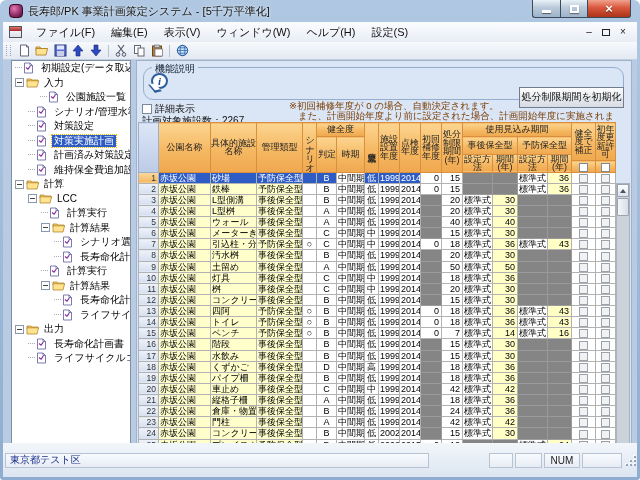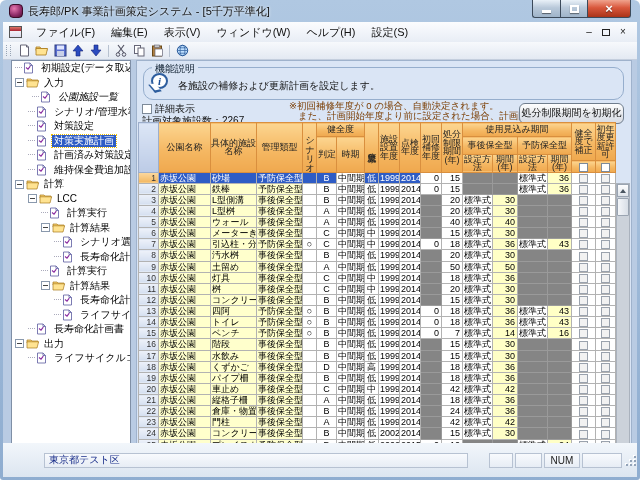--- a/index.html
+++ b/index.html
@@ -69,22 +69,22 @@
   .info-icon:after{content:"";position:absolute;left:-2px;bottom:-5px;width:6px;height:6px;
       background:#fff;border-left:2px solid #2d5d9e;border-bottom:2px solid #2d5d9e;
       transform:skew(35deg,0) rotate(-10deg);}
   .gdesc{position:absolute;left:34px;top:11px;font-size:10px;color:#111;}
   .chkline{position:absolute;left:5px;top:41px;display:flex;align-items:center;font-size:10px;color:#111;}
   .checkbox{width:10px;height:10px;border:1px solid #7d8a99;background:#fff;box-sizing:border-box;
       display:inline-block;margin-right:3px;}
   .countlabel{position:absolute;left:5px;top:53px;font-size:10px;color:#111;}
   .notes{position:absolute;left:152px;top:40px;font-size:9.5px;line-height:10px;color:#7a3c00;}
   .notes .l2{margin-left:9px;}
-  .initbtn{position:absolute;right:7px;top:42px;width:103px;height:19px;font-size:10px;
-      border:1px solid #6f7d8d;border-radius:6px;background:linear-gradient(#fefefe,#e4e7ec 60%,#d8dce4);
+  .initbtn{position:absolute;right:7px;top:26px;width:103px;height:19px;font-size:10px;
+      border:1px solid #6f7d8d;border-radius:0;background:linear-gradient(#fefefe,#e4e7ec 60%,#d8dce4);
       text-align:center;line-height:17px;color:#111;}
   
   .gridwrap{position:absolute;left:1px;top:61px;}
   table.grid{border-collapse:collapse;table-layout:fixed;width:477px;}
   .grid th,.grid td{border:1px solid #b2b2b2;overflow:hidden;white-space:nowrap;box-sizing:border-box;
       padding:0 1px;font-weight:normal;}
   .grid thead th{background:linear-gradient(#fcd590,#f5b863 55%,#efa84e);border:1px solid #d98f3e;
       font-size:9px;color:#222;text-align:center;}
   .grid thead tr.h1 th{height:11px;}
   .grid thead tr.h2 th{height:11px;}
@@ -111,21 +111,21 @@
       border:1px solid #aab2bd;box-sizing:border-box;}
   .sbtn{position:absolute;left:0;width:12px;height:13px;background:linear-gradient(#fdfdfe,#dfe4ea);
       border:1px solid #9aa4b1;box-sizing:border-box;display:flex;align-items:center;justify-content:center;}
   .sbtn.up{top:0;}
   .tri-up{width:0;height:0;border-left:3px solid transparent;border-right:3px solid transparent;
       border-bottom:4px solid #4a5560;}
   .sthumb{position:absolute;left:0;top:14px;width:12px;height:18px;background:linear-gradient(90deg,#f4f6f9,#d8dee6);
       border:1px solid #9aa4b1;box-sizing:border-box;border-radius:1px;}
   
   .statusbar{position:absolute;left:3px;right:3px;bottom:3px;height:34px;
-      background:linear-gradient(#f2f6fb,#dce5f0);display:flex;align-items:center;font-size:10px;padding-left:39px;}
+      background:linear-gradient(#f2f6fb,#dce5f0);display:flex;align-items:center;font-size:10px;}
   .spanel{border:1px solid #b7c2d2;height:15px;box-sizing:border-box;margin-left:2px;
       display:flex;align-items:center;padding:0 4px;background:linear-gradient(#f8fafd,#e7edf5);}
   .spanel.first{width:424px;color:#1a2f8a;}
   .sp2{width:24px;}
   .sp3{width:27px;}
   .spnum{width:36px;justify-content:center;color:#222;}
   .sp5{width:40px;}
   .grip{margin-left:2px;width:13px;height:13px;position:relative;}
   .grip i{position:absolute;width:2px;height:2px;background:#93a3b8;box-shadow:-1px -1px 0 #fff;}
   .grip i:nth-child(1){right:1px;bottom:1px;}
@@ -250,21 +250,21 @@
         <div class="tree-row" style="padding-left: 3px;">
           <span class="expander tw"></span>
           <span class="ticon tw">
             <svg width="14" height="11" viewBox="0 0 14 11">
               <path d="M1 2h4l1 1h6v2H1z" fill="#f7d070" stroke="#a8791a" stroke-width=".7"></path>
               <path d="M1 10V3.8h11.6L11 10z" fill="#ffe391" stroke="#a8791a" stroke-width=".7"></path>
             </svg>
           </span>
           <span class="tlabel">入力</span>
         </div>
-        <div class="tree-row" style="padding-left: 20px; font-style: italic;">
+        <div class="tree-row" style="padding-left: 28px;">
           <span class="dash tw"></span>
           <span class="ticon tw">
             <svg width="11" height="12" viewBox="0 0 11 12">
               <path d="M1.5 1h5.5l2.5 2.5V11h-8z" fill="#fff" stroke="#5a5aa0" stroke-width=".8"></path>
               <path d="M7 1v2.5h2.5" fill="none" stroke="#5a5aa0" stroke-width=".8"></path>
               <path d="M3 5.5l2 1.6 2.3-3" stroke="#8a2aa0" stroke-width="1.1" fill="none"></path>
             </svg>
           </span>
           <span class="tlabel">公園施設一覧</span>
         </div>
@@ -422,59 +422,58 @@
           <span class="dash tw"></span>
           <span class="ticon tw">
             <svg width="11" height="12" viewBox="0 0 11 12">
               <path d="M1.5 1h5.5l2.5 2.5V11h-8z" fill="#fff" stroke="#5a5aa0" stroke-width=".8"></path>
               <path d="M7 1v2.5h2.5" fill="none" stroke="#5a5aa0" stroke-width=".8"></path>
               <path d="M3 5.5l2 1.6 2.3-3" stroke="#8a2aa0" stroke-width="1.1" fill="none"></path>
             </svg>
           </span>
           <span class="tlabel">ライフサイクルコスト</span>
         </div>
-        <div class="tree-row" style="padding-left: 16px;">
-          <span class="dash tw"></span>
-          <span class="ticon tw">
-            <svg width="11" height="12" viewBox="0 0 11 12">
-              <path d="M1.5 1h5.5l2.5 2.5V11h-8z" fill="#fff" stroke="#5a5aa0" stroke-width=".8"></path>
-              <path d="M7 1v2.5h2.5" fill="none" stroke="#5a5aa0" stroke-width=".8"></path>
-              <path d="M3 5.5l2 1.6 2.3-3" stroke="#8a2aa0" stroke-width="1.1" fill="none"></path>
-            </svg>
-          </span>
-          <span class="tlabel">長寿命化計画書</span>
-        </div>
         <div class="tree-row" style="padding-left: 3px;">
           <span class="expander tw"></span>
           <span class="ticon tw">
             <svg width="14" height="11" viewBox="0 0 14 11">
               <path d="M1 2h4l1 1h6v2H1z" fill="#f7d070" stroke="#a8791a" stroke-width=".7"></path>
               <path d="M1 10V3.8h11.6L11 10z" fill="#ffe391" stroke="#a8791a" stroke-width=".7"></path>
             </svg>
           </span>
           <span class="tlabel">出力</span>
+        </div>
+        <div class="tree-row" style="padding-left: 16px;">
+          <span class="dash tw"></span>
+          <span class="ticon tw">
+            <svg width="11" height="12" viewBox="0 0 11 12">
+              <path d="M1.5 1h5.5l2.5 2.5V11h-8z" fill="#fff" stroke="#5a5aa0" stroke-width=".8"></path>
+              <path d="M7 1v2.5h2.5" fill="none" stroke="#5a5aa0" stroke-width=".8"></path>
+              <path d="M3 5.5l2 1.6 2.3-3" stroke="#8a2aa0" stroke-width="1.1" fill="none"></path>
+            </svg>
+          </span>
+          <span class="tlabel">長寿命化計画書</span>
         </div>
         <div class="tree-row" style="padding-left: 16px;">
           <span class="dash tw"></span>
           <span class="ticon tw">
             <svg width="11" height="12" viewBox="0 0 11 12">
               <path d="M1.5 1h5.5l2.5 2.5V11h-8z" fill="#fff" stroke="#5a5aa0" stroke-width=".8"></path>
               <path d="M7 1v2.5h2.5" fill="none" stroke="#5a5aa0" stroke-width=".8"></path>
               <path d="M3 5.5l2 1.6 2.3-3" stroke="#8a2aa0" stroke-width="1.1" fill="none"></path>
             </svg>
           </span>
           <span class="tlabel">ライフサイクルコスト算出根拠</span>
         </div>
       </div>
 
     <div class="mainpanel">
       <div class="gbox">
         <div class="gbox-label">機能説明</div>
         <div class="info-icon">i</div>
-        <div class="gdesc">各施設の補修および更新計画を設定します。</div>
       </div>
       <div class="chkline">
         <span class="checkbox"></span>
         <span>詳細表示</span>
       </div>
       <div class="countlabel">計画対象施設数：2267</div>
       <div class="notes">
         <div>※初回補修年度が 0 の場合、自動決定されます。</div>
         <div class="l2">また、計画開始年度より前に設定された場合、計画開始年度に実施されます。</div>
       </div>

